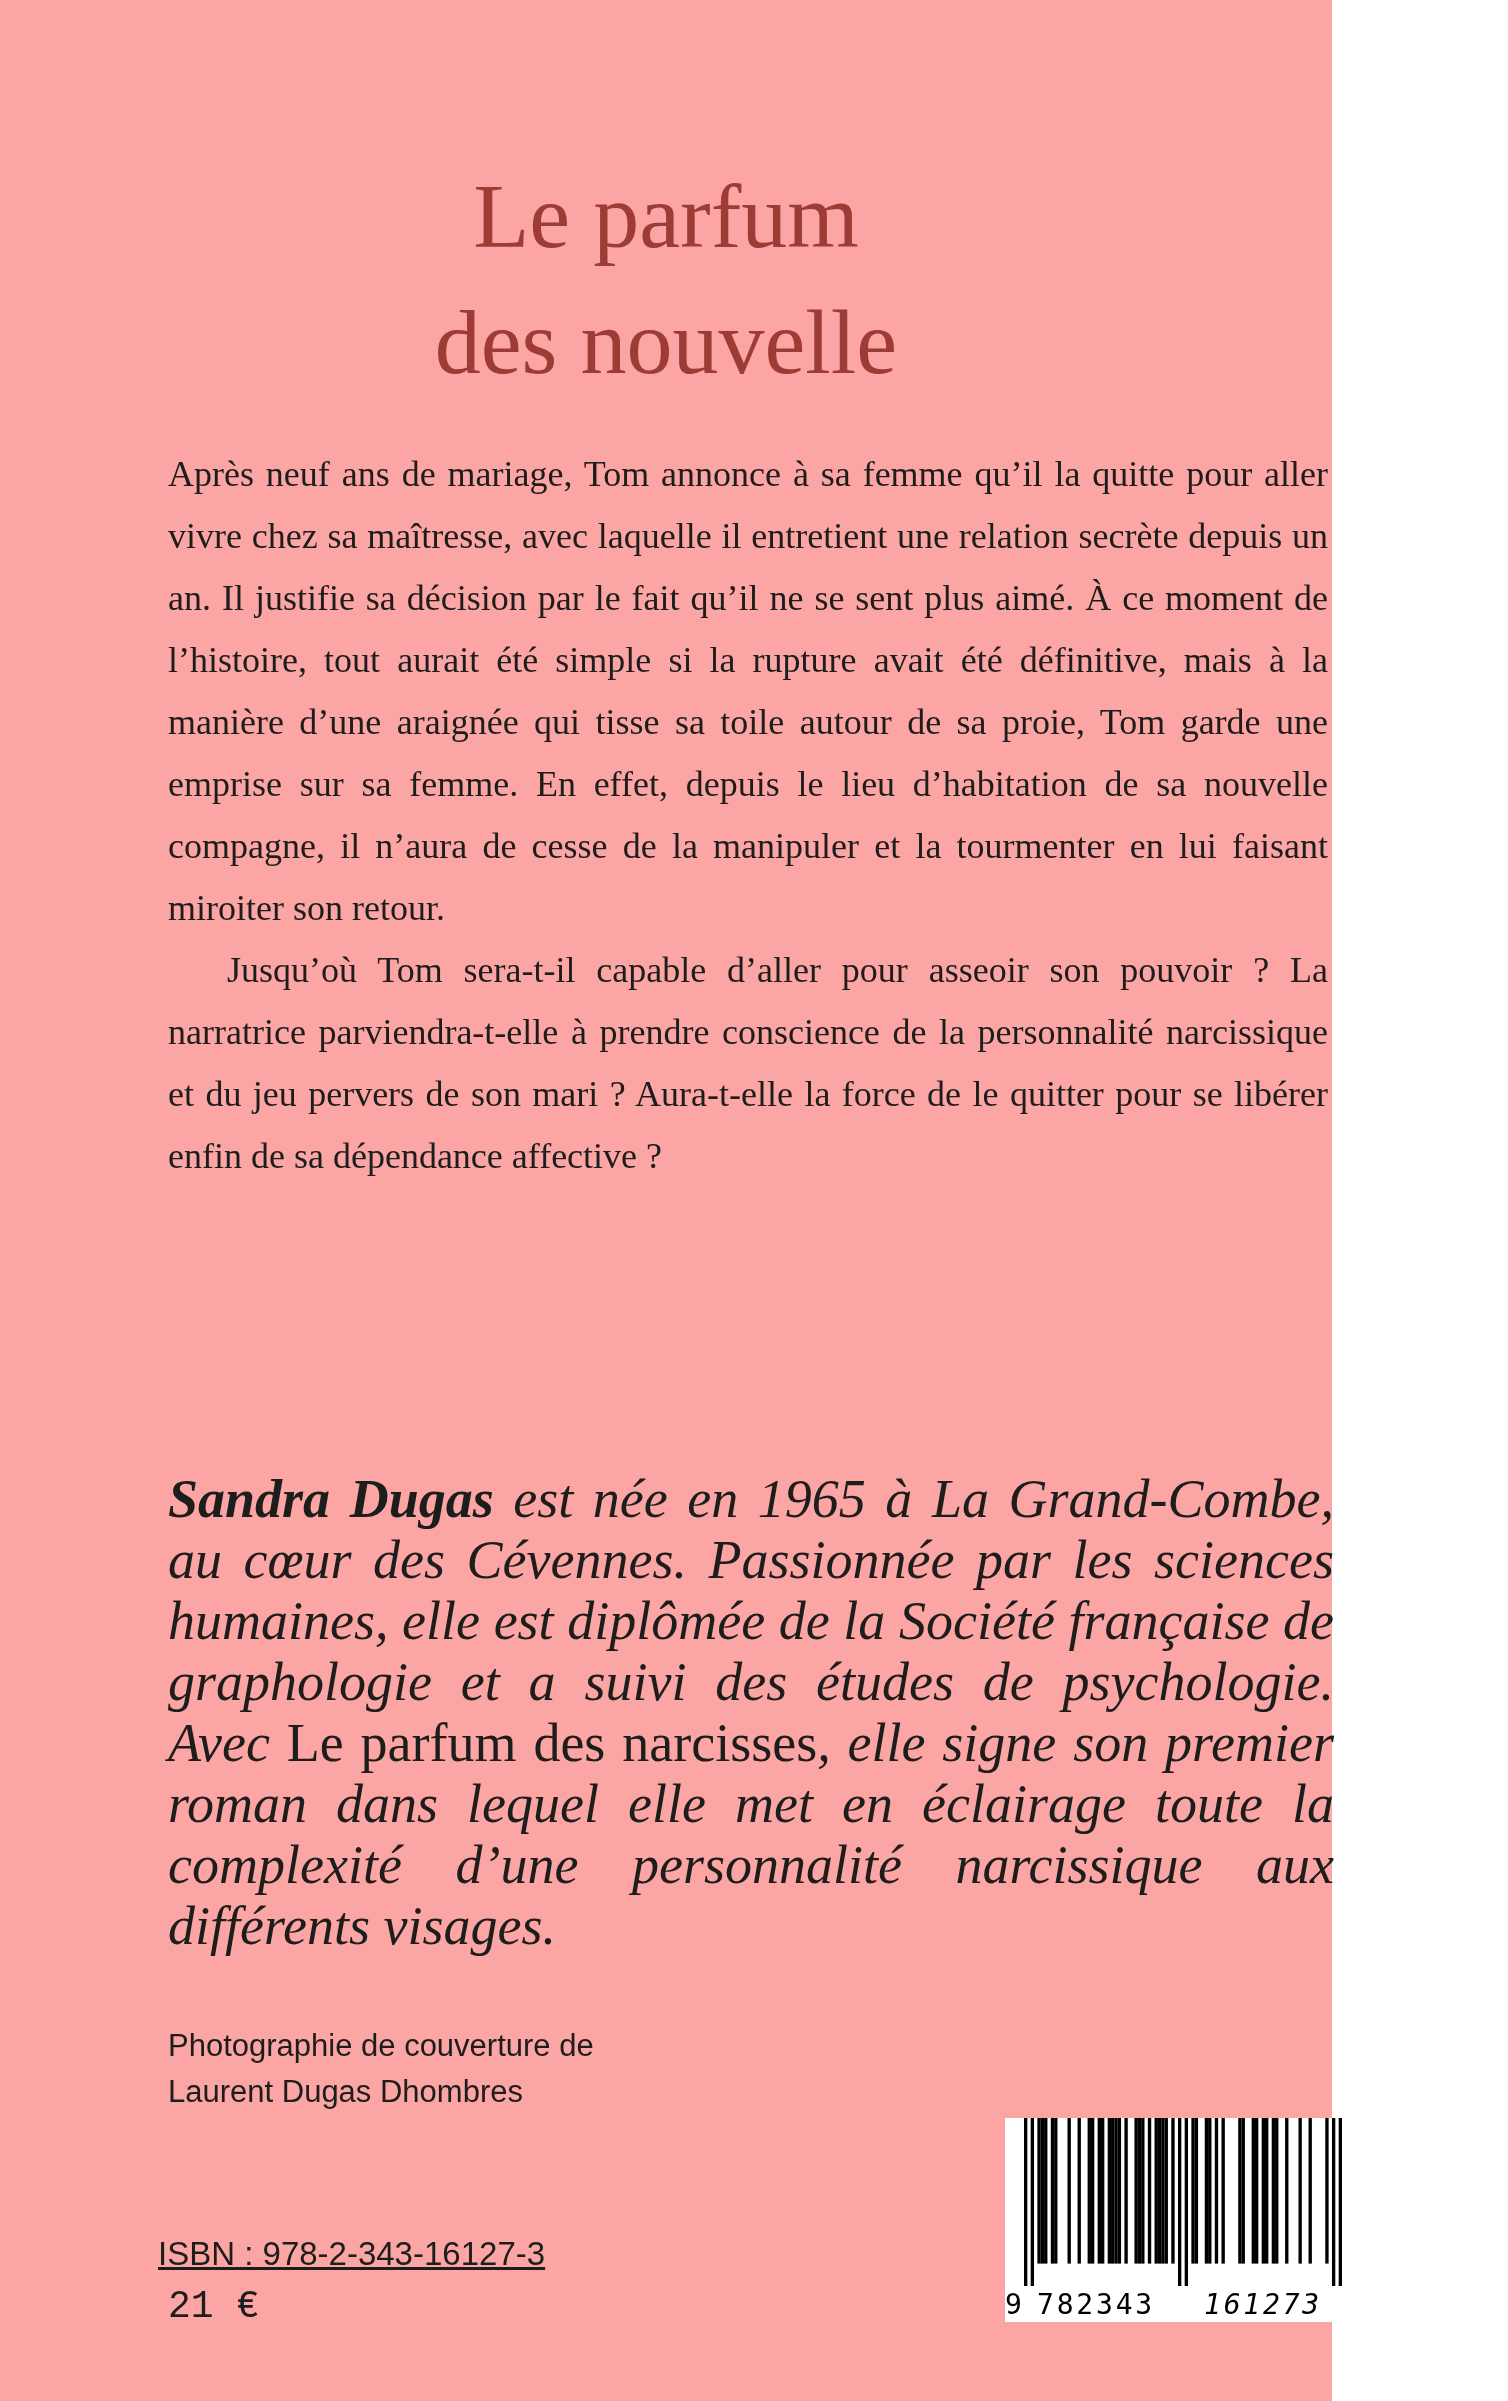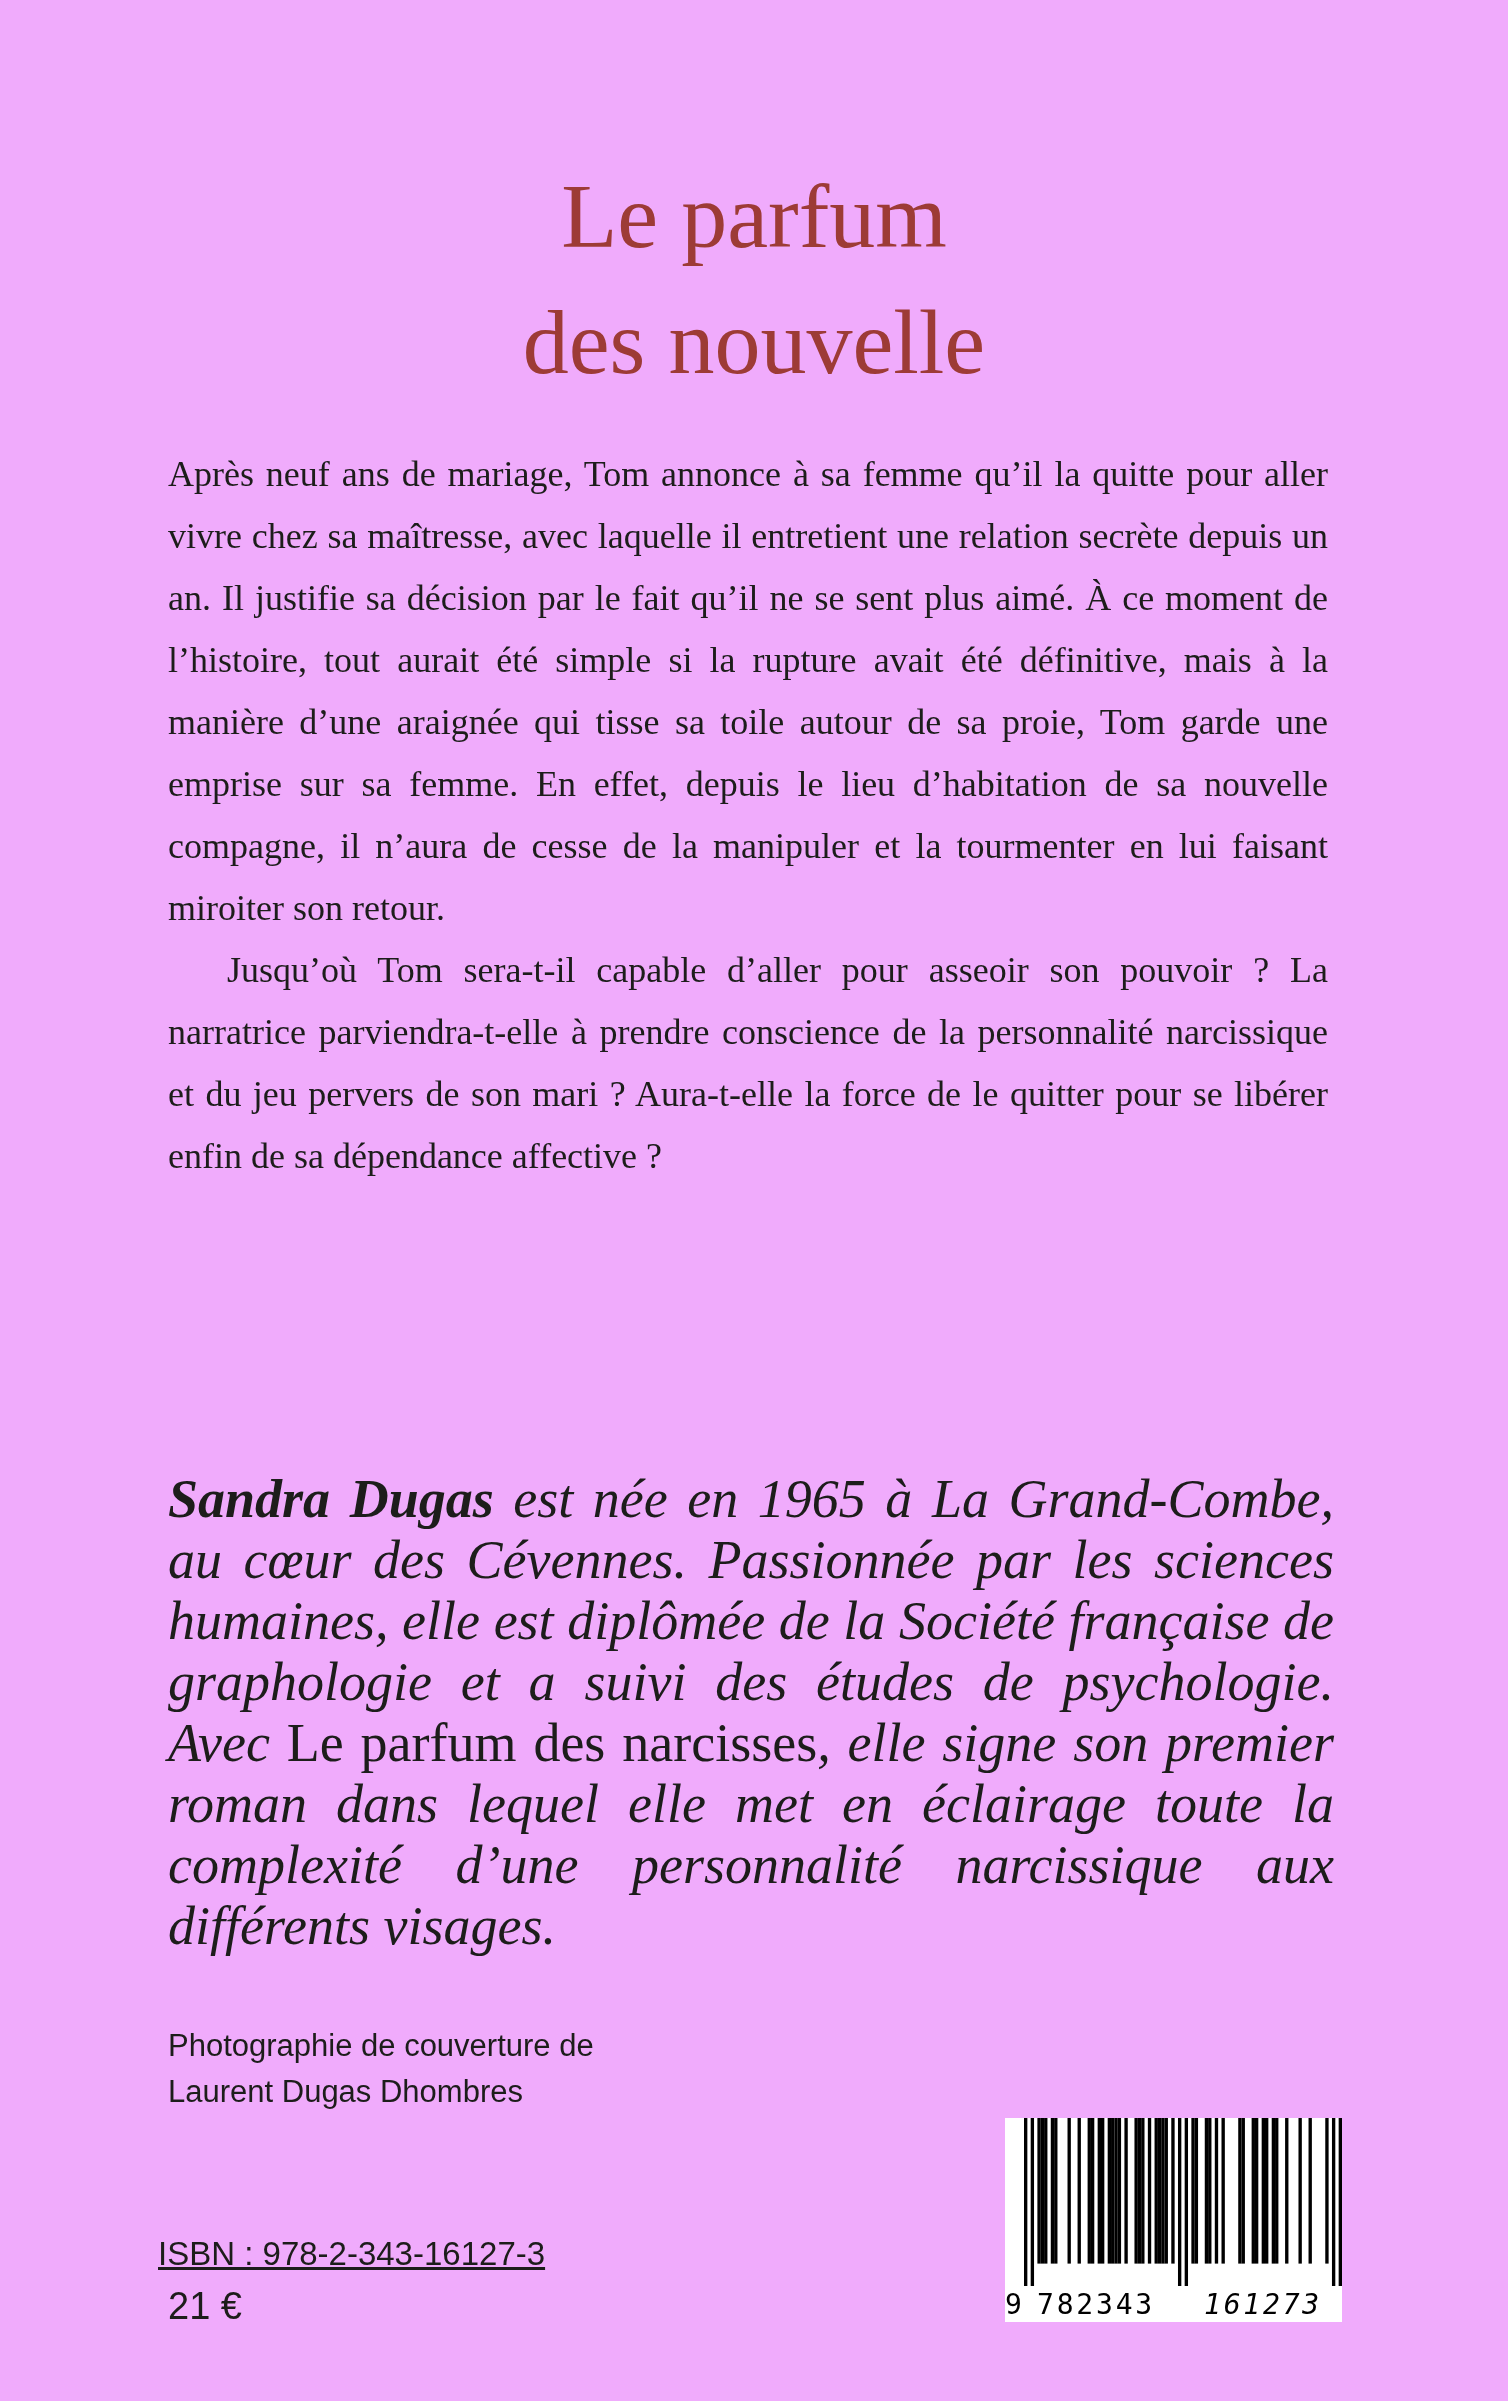--- a/index.html
+++ b/index.html
@@ -5,23 +5,23 @@
   html, body {
     margin: 0;
     padding: 0;
     width: 1508px;
     height: 2402px;
     background: #ffffff;
     overflow: hidden;
   }
   .page {
     position: relative;
-    width: 1508px;
+    width: 1332px;
     height: 2402px;
-    background: #f0abfc;
+    background: #fca5a5;
     font-family: "Liberation Serif", serif;
     color: #1d1d1b;
   }
 
   
   .title-block {
     position: absolute;
     top: 91px;
     left: 0;
     width: 100%;
@@ -81,21 +81,21 @@
     font-size: 33px;
     line-height: 38px;
     text-decoration: underline;
   }
   .price {
     position: absolute;
     top: 2284px;
     left: 168px;
     font-size: 38px;
     line-height: 45px;
-    font-family: Liberation Sans, sans-serif;
+    font-family: Liberation Mono, monospace;
   }
 
   
   .barcode {
     position: absolute;
     top: 2118px;
     left: 1005px;
     width: 337px;
     background: #ffffff;
   }

